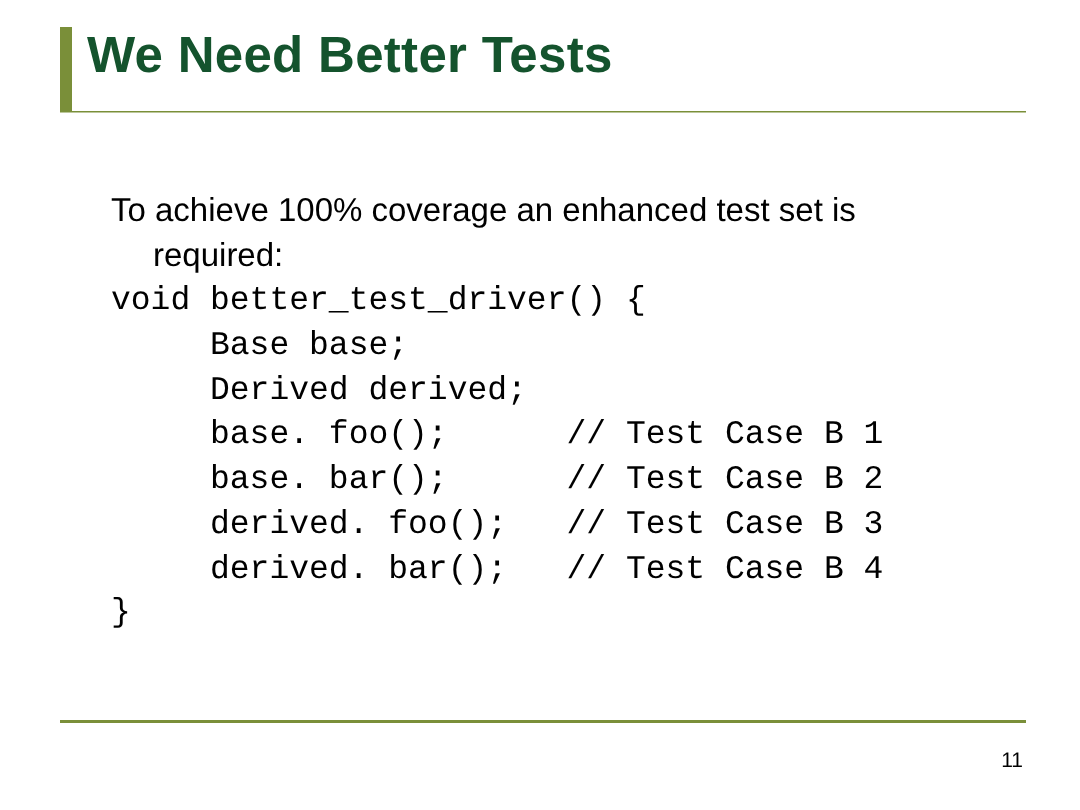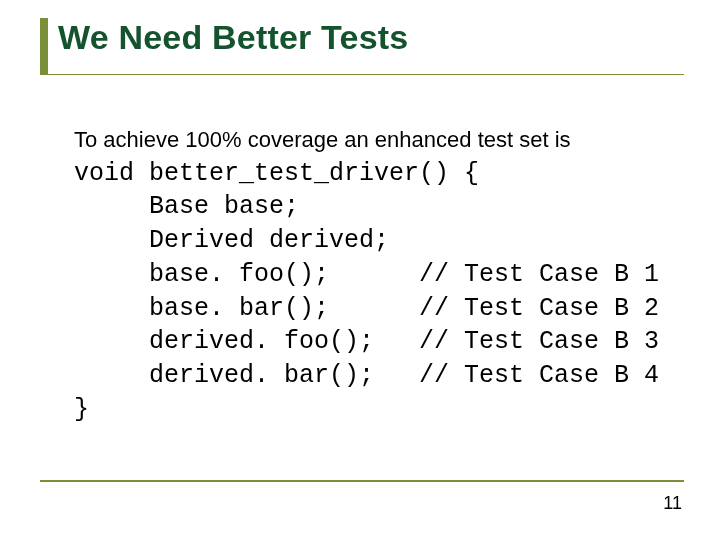--- a/index.html
+++ b/index.html
@@ -50,50 +50,51 @@
   .intro {
     font-family: Arial, Helvetica, sans-serif;
     margin-bottom: 2px;
   }
   .intro .line2 {
     padding-left: 28px;
   }
   .code {
     font-family: "Courier New", Courier, monospace;
     white-space: pre;
-    font-size: 25px;
+    font-size: 22px;
     line-height: 1.35;
   }
   .bottom-rule {
     position: absolute;
     left: 40px;
     right: 36px;
     bottom: 58px;
     height: 0;
     border-top: 2px solid #7a8f39;
   }
   .page-num {
     position: absolute;
     right: 38px;
     bottom: 26px;
-    font-size: 18px;
+    font-size: 14px;
     color: #000;
     font-family: Arial, Helvetica, sans-serif;
   }
 </style>
 </head>
 <body>
 
 <div class="accent-bar"></div>
 <div class="title">We Need Better Tests</div>
 <div class="title-rule"></div>
 
 <div class="body-text">
   <div class="intro">
     <div>To achieve 100% coverage an enhanced test set is</div>
+    <div class="line2">required:</div>
   </div>
   <div class="code">void better_test_driver() {
      Base base;
      Derived derived;
      base. foo();      // Test Case B 1
      base. bar();      // Test Case B 2
      derived. foo();   // Test Case B 3
      derived. bar();   // Test Case B 4
 }</div>
 </div>

